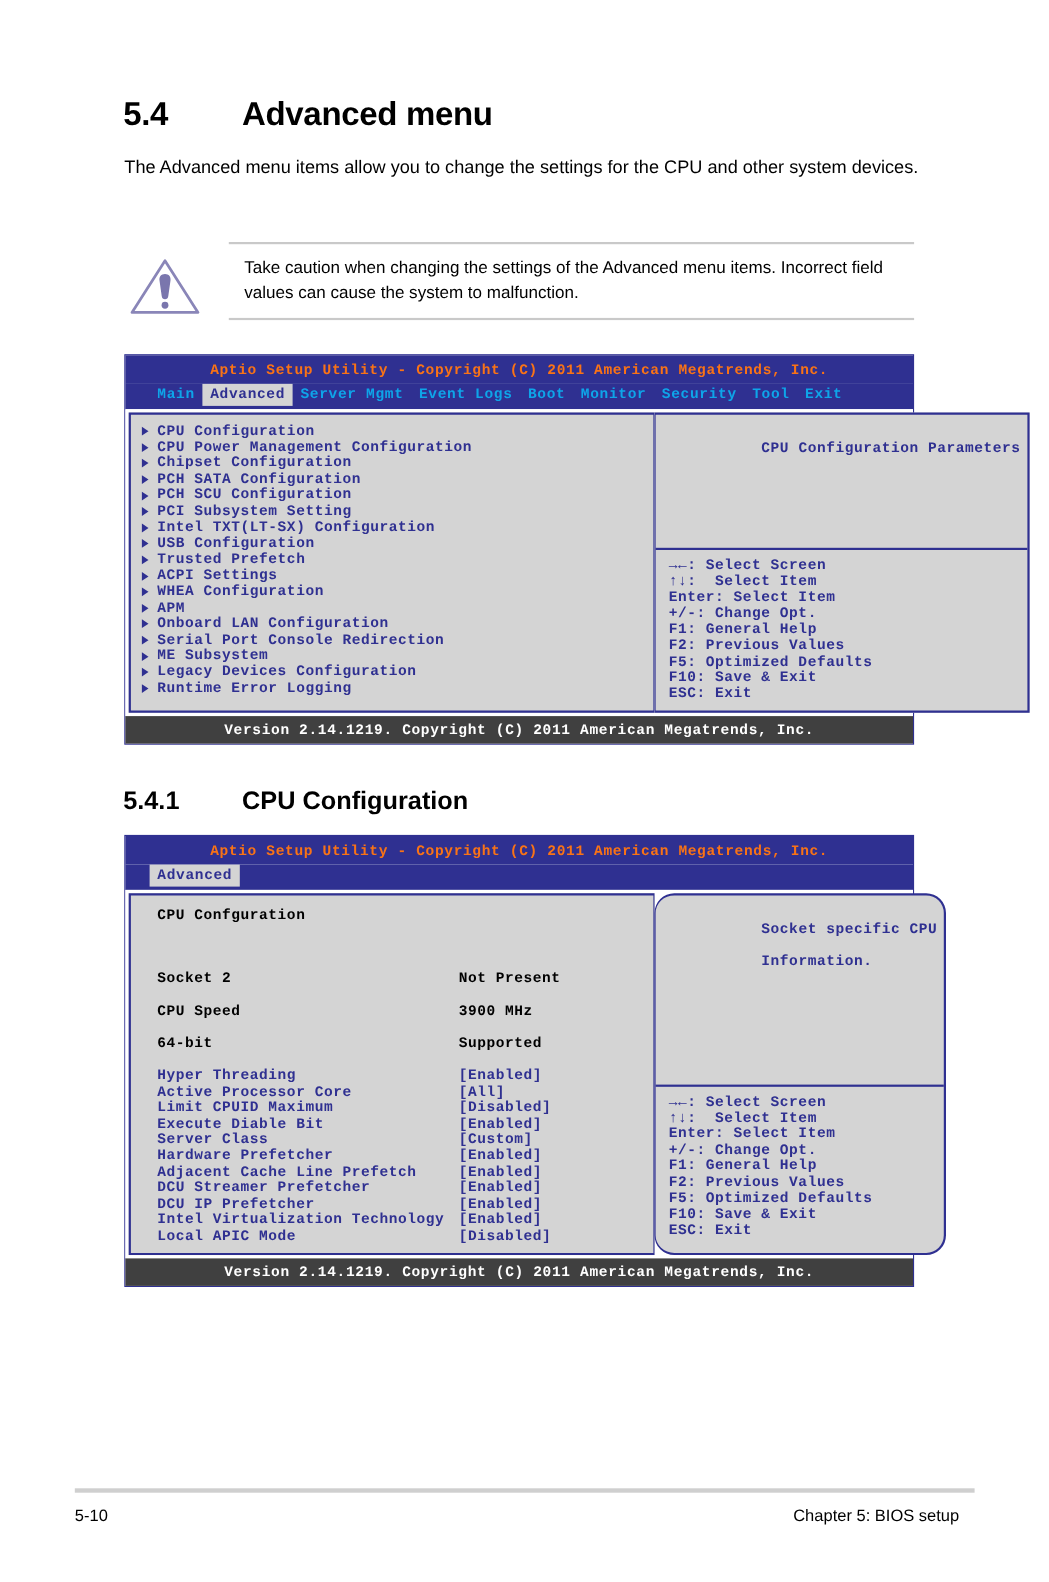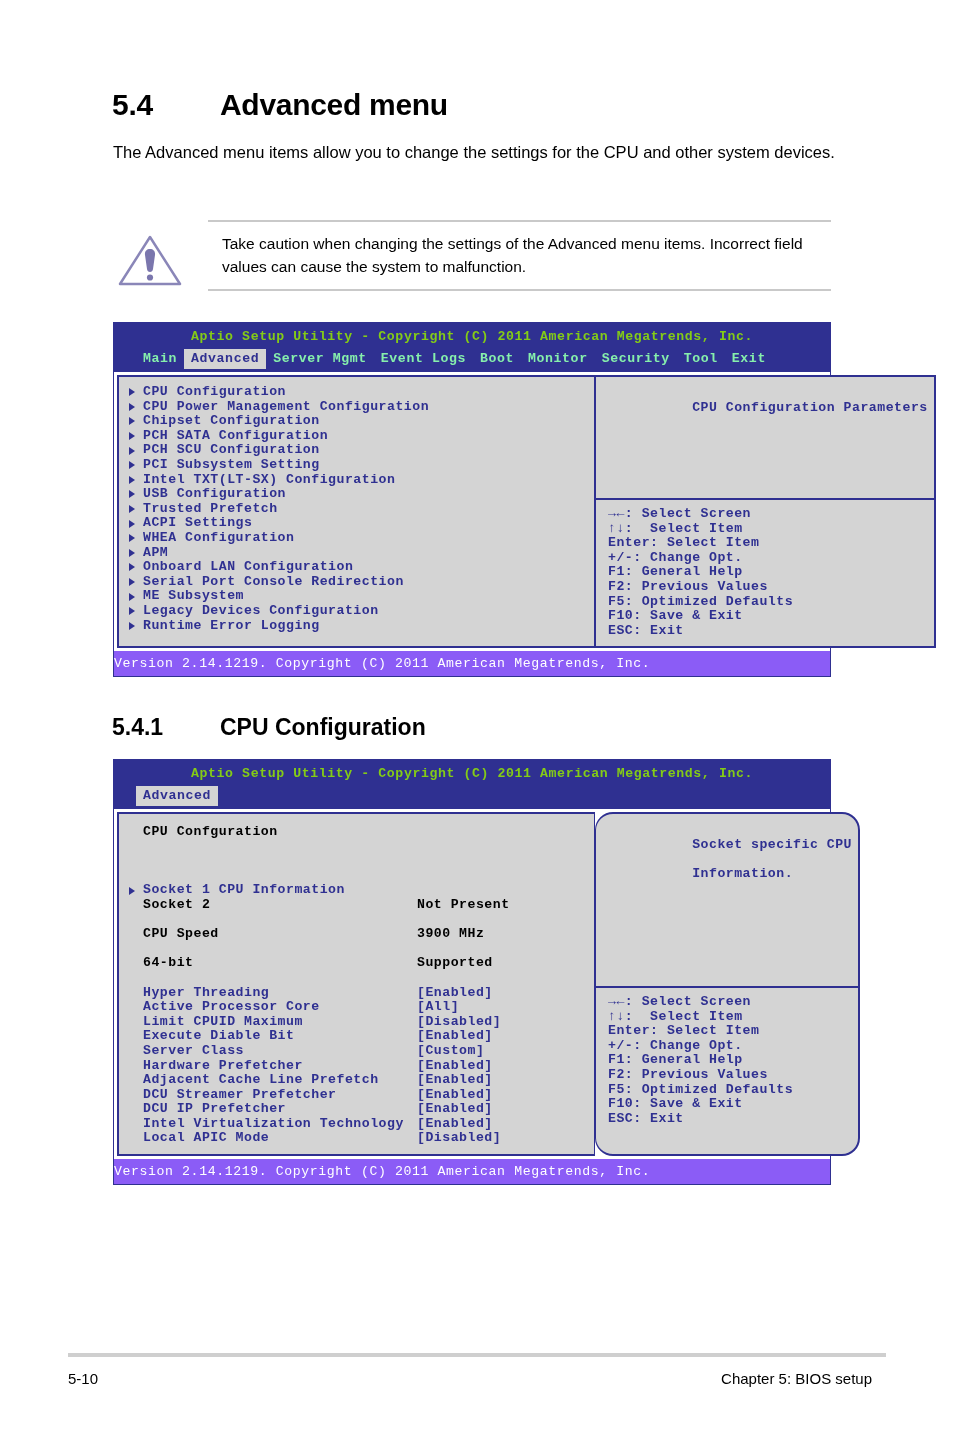--- a/index.html
+++ b/index.html
@@ -73,41 +73,41 @@
 
   
   .bios {
     position: absolute;
     width: 716px;
     background: #ffffff;
     border: 1px solid #2f3091;
   }
   .bios-title {
     background: #2f3091;
-    color: #84cc16;
+    color: #f97316;
     font-family: "Liberation Mono", monospace;
     font-size: 13.2px;
     font-weight: bold;
     text-align: center;
     letter-spacing: 0.6px;
     padding: 6px 0 5px 0;
     white-space: pre;
   }
   .bios-tabs {
     background: #2f3091;
     font-family: "Liberation Mono", monospace;
     font-size: 13.2px;
     font-weight: bold;
     letter-spacing: 0.6px;
     padding: 0 0 3px 22px;
     display: flex;
     white-space: pre;
   }
   .bios-tab {
-    color: #86efac;
+    color: #0ea5e9;
     padding: 2px 7px 3px 7px;
   }
   .bios-tab.active {
     background: #d4d4d4;
     color: #2f3091;
   }
   .bios-body {
     display: flex;
     background: #ffffff;
     padding: 3px;
@@ -165,27 +165,27 @@
     margin-right: 8px;
     flex: 0 0 auto;
   }
   .arrow-spacer {
     display: inline-block;
     width: 6px;
     margin-right: 8px;
     flex: 0 0 auto;
   }
   .bios-version {
-    background: #8b5cf6;
+    background: #404040;
     color: #ffffff;
     font-family: "Liberation Mono", monospace;
     font-size: 13.2px;
-    font-weight: normal;
+    font-weight: bold;
     letter-spacing: 0.6px;
-    text-align: left;
+    text-align: center;
     padding: 5px 0 5px 0;
     white-space: pre;
   }
 
   
   .field-row {
     display: flex;
     padding-left: 10px;
     height: 14.6px;
     align-items: center;
@@ -292,21 +292,20 @@
 
   <div class="bios" id="bios2" style="left:113px; top:757px;">
     <div class="bios-title">Aptio Setup Utility - Copyright (C) 2011 American Megatrends, Inc.</div>
     <div class="bios-tabs" id="bios2-tabs"><div class="bios-tab active">Advanced</div></div>
     <div class="bios-body">
       <div class="bios-left" id="bios2-menu" style="padding-top:11px;">
           <div class="field-row mono f-rel"><span class="arrow-spacer"></span><span class="field-label black">CPU Confguration</span></div>
           <div class="spacer-line"></div>
           <div class="spacer-line"></div>
           <div class="spacer-line"></div>
-          <div class="field-row mono f-rel"><span class="arrow"></span><span class="field-label blue">Socket 1 CPU Information</span></div>
           <div class="field-row mono f-rel"><span class="arrow-spacer"></span><span class="field-label black">Socket 2</span><span class="field-val black" style="left: 298px; text-align: center;">Not Present</span></div>
           <div class="spacer-line"></div>
           <div class="field-row mono f-rel"><span class="arrow-spacer"></span><span class="field-label black">CPU Speed</span><span class="field-val black" style="left: 298px;">3900 MHz</span></div>
           <div class="spacer-line"></div>
           <div class="field-row mono f-rel"><span class="arrow-spacer"></span><span class="field-label black">64-bit</span><span class="field-val black" style="left: 298px;">Supported</span></div>
           <div class="spacer-line"></div>
           <div class="field-row mono f-rel"><span class="arrow-spacer"></span><span class="field-label blue">Hyper Threading</span><span class="field-val blue" style="left: 298px;">[Enabled]</span></div>
           <div class="field-row mono f-rel"><span class="arrow-spacer"></span><span class="field-label blue">Active Processor Core</span><span class="field-val blue" style="left: 298px;">[All]</span></div>
           <div class="field-row mono f-rel"><span class="arrow-spacer"></span><span class="field-label blue">Limit CPUID Maximum</span><span class="field-val blue" style="left: 298px;">[Disabled]</span></div>
           <div class="field-row mono f-rel"><span class="arrow-spacer"></span><span class="field-label blue">Execute Diable Bit</span><span class="field-val blue" style="left: 298px;">[Enabled]</span></div>

